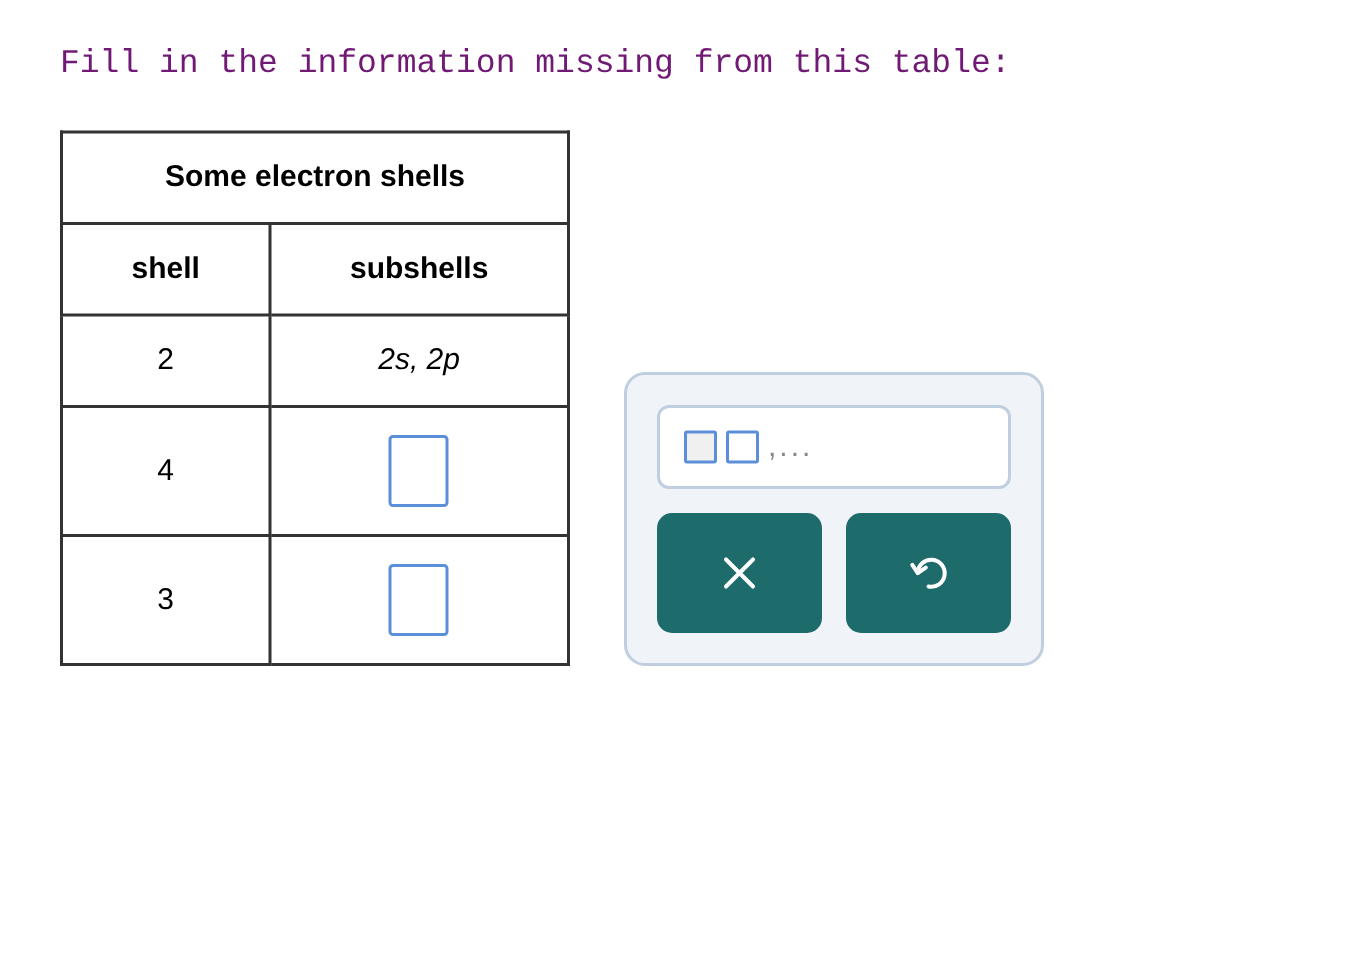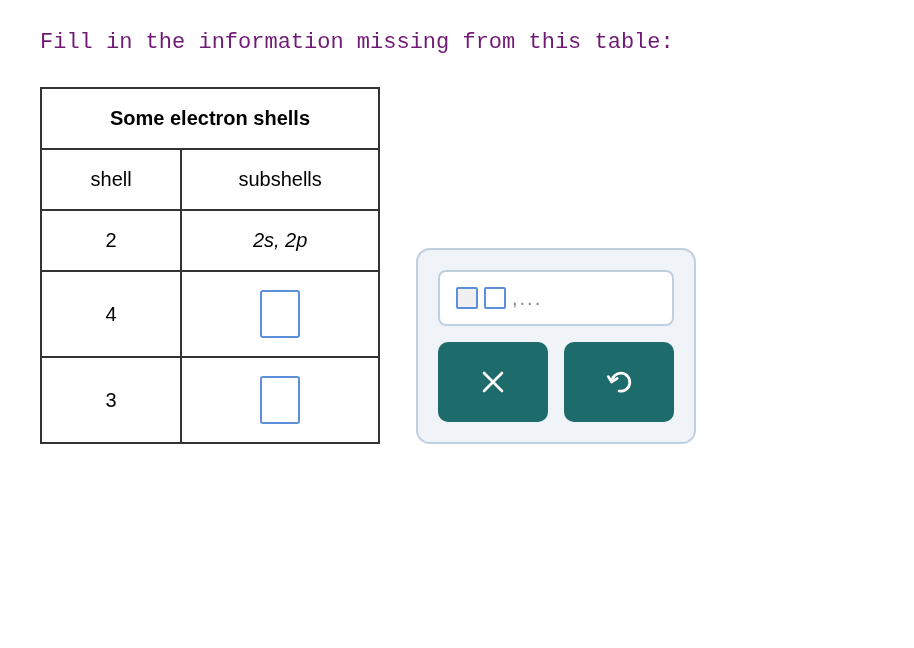--- a/index.html
+++ b/index.html
@@ -41,21 +41,21 @@
       font-size: 20px;
     }
 
     .table-title {
       font-weight: bold;
       font-size: 22px;
       padding: 16px 30px;
     }
 
     .col-header {
-      font-weight: normal;
+      font-weight: bold;
       font-size: 20px;
       margin-left: 26px;
     }
 
     .cell-value {
       font-size: 20px;
       font-style: italic;
     }
 
     

